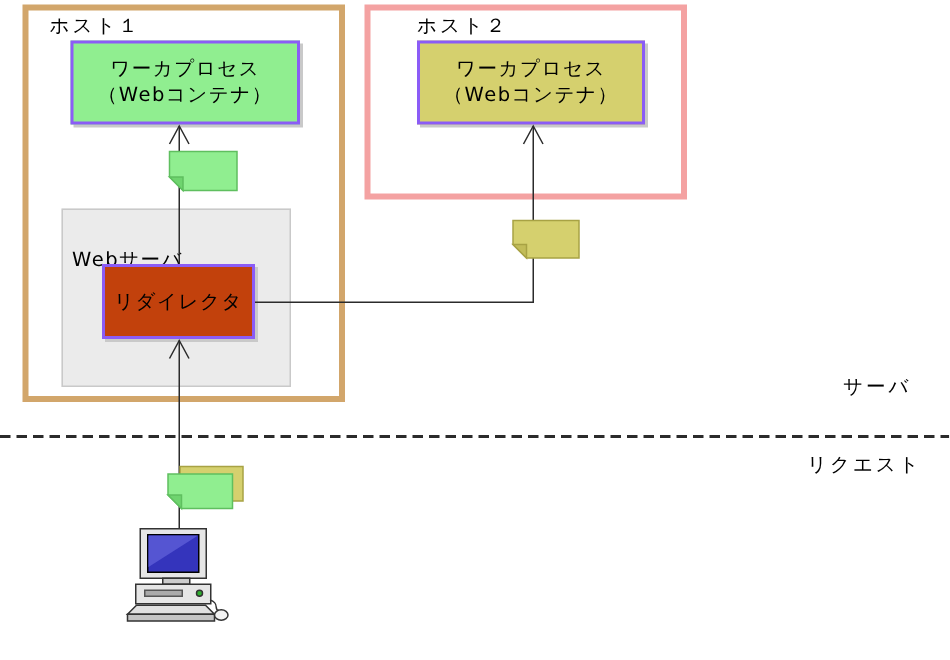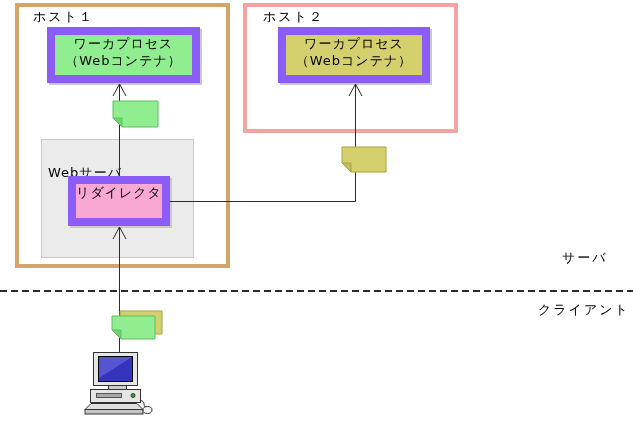--- a/index.html
+++ b/index.html
@@ -7,32 +7,32 @@
     position:relative;width:633px;height:427px;background:#ffffff;
     font-family:"DejaVu Sans",sans-serif;font-size:13px;color:#000;
     overflow:hidden;
   }
   .abs{position:absolute;}
   .jp{letter-spacing:2px;white-space:nowrap;}
   
   .host1{left:15px;top:3px;width:215px;height:265px;border:4px solid #D2A66B;box-sizing:border-box;background:#fff;}
   .host2{left:243px;top:3px;width:215px;height:130px;border:4px solid #F4A2A2;box-sizing:border-box;background:#fff;}
   .host1-label{left:33px;top:8px;}
-  .host2-label{left:263px;top:8px;}
+  .host2-label{left:278px;top:8px;}
   
   .procbox{
-    box-sizing:border-box;border:8px solid #8b5cf6;box-shadow:2px 2px 0 #C9C9C9;
-    display:flex;flex-direction:column;align-items:center;
+    box-sizing:border-box;border:2px solid #8b5cf6;box-shadow:2px 2px 0 #C9C9C9;
+    display:flex;flex-direction:column;align-items:center;justify-content:center;
     text-align:center;line-height:17px;letter-spacing:1px;z-index:2;
   }
   .worker1{left:47px;top:27px;width:153px;height:56px;background:#90EE90;}
   .worker2{left:278px;top:27px;width:152px;height:56px;background:#D5D06E;}
   .webserver{left:41px;top:139px;width:153px;height:119px;background:#EBEBEB;border:1px solid #C9C9C9;box-sizing:border-box;z-index:1;}
   .webserver-label{left:48px;top:164px;letter-spacing:1px;z-index:2;text-align:center;}
-  .redirector{left:68px;top:176px;width:102px;height:50px;background:#f9a8d4;z-index:3;}
+  .redirector{left:68px;top:176px;width:102px;height:50px;background:#c2410c;z-index:3;}
   
   .server-zone-label{left:538px;top:249px;margin-left:24px;}
   .client-zone-label{left:538px;top:301px;}
   .request-label{left:163px;top:317px;letter-spacing:1px;z-index:6;}
   .webclient-label{left:67px;top:417px;letter-spacing:1px;}
   
   #overlay{position:absolute;left:0;top:0;z-index:5;pointer-events:none;}
 </style>
 </head>
 <body>
@@ -56,21 +56,21 @@
 
   <div class="abs host2"></div>
   <div class="abs jp host2-label">ホスト２</div>
 
   <div class="abs procbox worker2">
     <div>ワーカプロセス</div>
     <div>（Webコンテナ）</div>
   </div>
 
   <div class="abs jp server-zone-label">サーバ</div>
-  <div class="abs jp client-zone-label">クライアント</div>
+  <div class="abs jp client-zone-label">リクエスト</div>
 
 
   <svg id="overlay" width="633" height="440" viewBox="0 0 633 440">
     <g stroke="#2B2B2B" stroke-width="1" fill="none">
 
       <line x1="119.5" y1="84" x2="119.5" y2="176"></line>
       <polyline points="113,96 119.5,84 126,96"></polyline>
 
       <line x1="119.5" y1="227" x2="119.5" y2="352"></line>
       <polyline points="113,239 119.5,227 126,239"></polyline>

